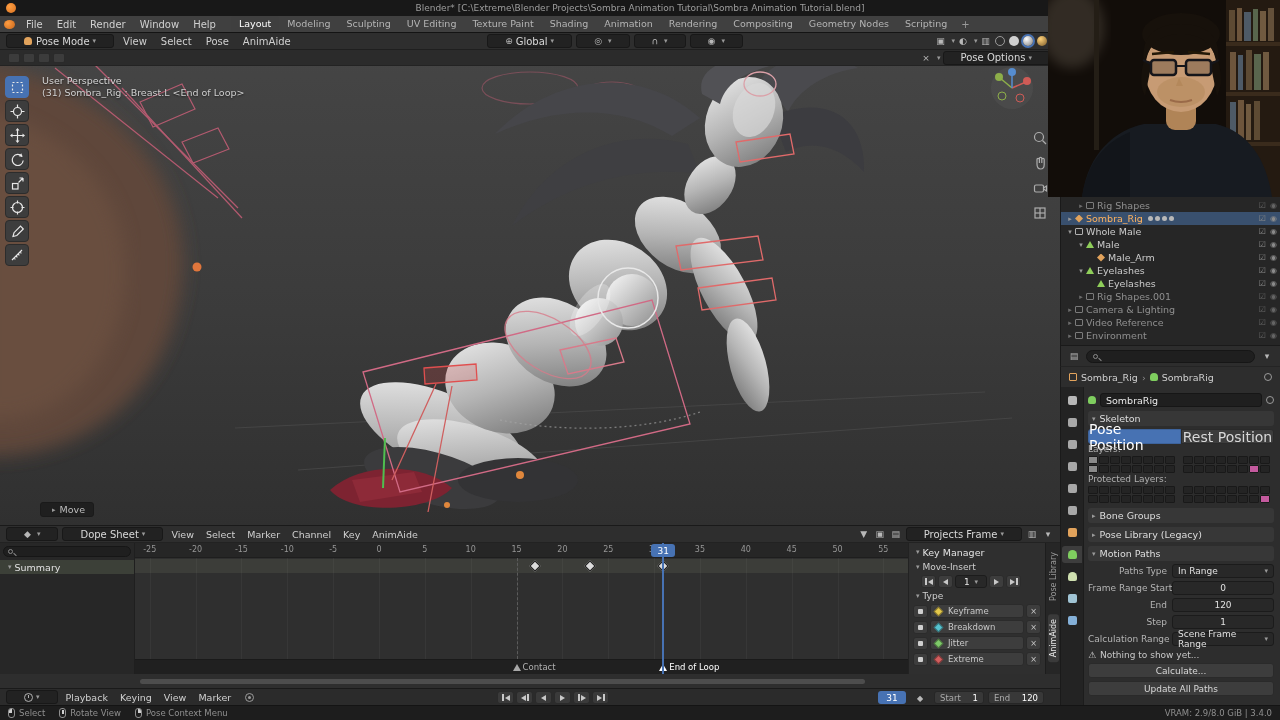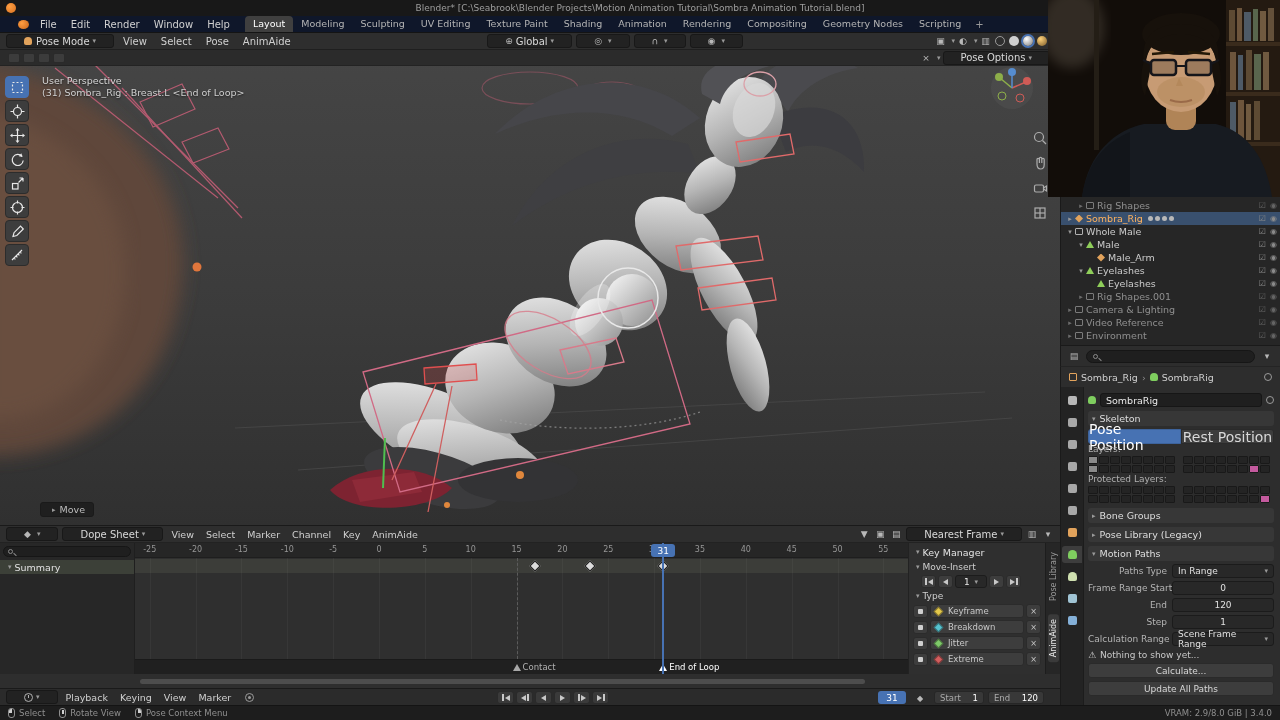--- a/index.html
+++ b/index.html
@@ -5,21 +5,21 @@
   *{box-sizing:border-box;margin:0;padding:0}
   html,body{background:#000}
   #app{position:relative;width:1280px;height:720px;background:#2b2b2b;overflow:hidden;
        font-family:"DejaVu Sans","Liberation Sans",sans-serif;font-size:10px;color:#c8c8c8;user-select:none}
   .abs{position:absolute}
   .sp{flex:1}
   .caret{color:#9a9a9a;font-size:7px;margin-left:3px}
   
   #titlebar{left:0;top:0;width:1280px;height:16px;background:#181818;display:flex;align-items:center;justify-content:center;color:#9e9e9e;font-size:9px}
   .blender-logo{position:absolute;left:6px;top:3px;width:10px;height:10px;border-radius:50%;background:radial-gradient(circle at 35% 35%,#ff9e42,#d87120)}
-  #menubar{left:0;top:16px;width:1228px;height:17px;background:#0f172a;display:flex;align-items:center;padding-left:18px;border-bottom:1px solid #141414}
+  #menubar{left:0;top:16px;width:1228px;height:17px;background:#404040;display:flex;align-items:center;padding-left:4px;border-bottom:1px solid #141414}
   .logo2{width:11px;height:9px;border-radius:50%;background:radial-gradient(circle at 35% 35%,#ff9e42,#c8651a);margin-right:4px}
   .menurow{display:flex;align-items:center}
   .mi{padding:0 7px;line-height:17px;color:#d0d0d0;white-space:nowrap}
   .mi.sm{padding:0 6px;font-size:9.5px}
   .ws-row{display:flex;align-items:flex-end;margin-left:8px}
   .ws{padding:0 8px;line-height:16px;color:#b4b4b4;border-radius:4px 4px 0 0;font-size:9.5px;white-space:nowrap}
   .ws.active{background:#3f3f3f;color:#fff}
   .ws-add{padding:0 6px;color:#9a9a9a}
   
   #vph{left:0;top:33px;width:1060px;height:17px;background:#2e2e2e;border-bottom:1px solid #1f1f1f;display:flex;align-items:center;padding:0 4px;z-index:5}
@@ -164,21 +164,21 @@
   .pc-btn{height:15px;background:#3d3d3d;border:1px solid #2a2a2a;border-radius:3px;display:flex;align-items:center;justify-content:center;color:#d8d8d8;font-size:9px;margin-top:3px}
   #webcam{left:1048px;top:0;width:232px;height:197px;z-index:50;background:#0c0907;overflow:hidden}
 </style>
 </head>
 <body>
 
 <div id="app">
 
   <div id="titlebar" class="abs">
     <span class="blender-logo"></span>
-    <span>Blender* [C:\Seabrook\Blender Projects\Motion Animation Tutorial\Sombra Animation Tutorial.blend]</span>
+    <span>Blender* [C:\Extreme\Blender Projects\Sombra Animation Tutorial\Sombra Animation Tutorial.blend]</span>
   </div>
 
   <div id="menubar" class="abs">
     <span class="logo2"></span>
     <div class="menurow">
         <div class="mi">File</div>
         <div class="mi">Edit</div>
         <div class="mi">Render</div>
         <div class="mi">Window</div>
         <div class="mi">Help</div>
@@ -445,21 +445,21 @@
           <div class="mi sm">Marker</div>
           <div class="mi sm">Channel</div>
           <div class="mi sm">Key</div>
           <div class="mi sm">AnimAide</div>
         </div>
       <div class="sp"></div>
       <span class="glyph-btn">▼</span>
       <span class="glyph-btn">▣</span>
       <span class="glyph-btn">▤</span>
       <div class="dd-sm">
-        <span>Nearest Frame</span>
+        <span>Projects Frame</span>
         <span class="caret">▾</span>
       </div>
       <span class="glyph-btn">▥</span>
       <span class="glyph-btn">▾</span>
     </div>
     <div id="ds-channels">
       <div class="ds-search">
           <span class="mag"></span>
         </div>
       <div class="ds-chrow">

